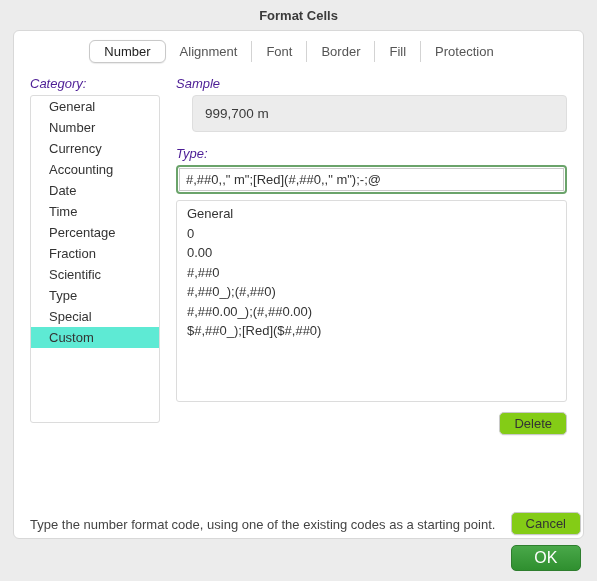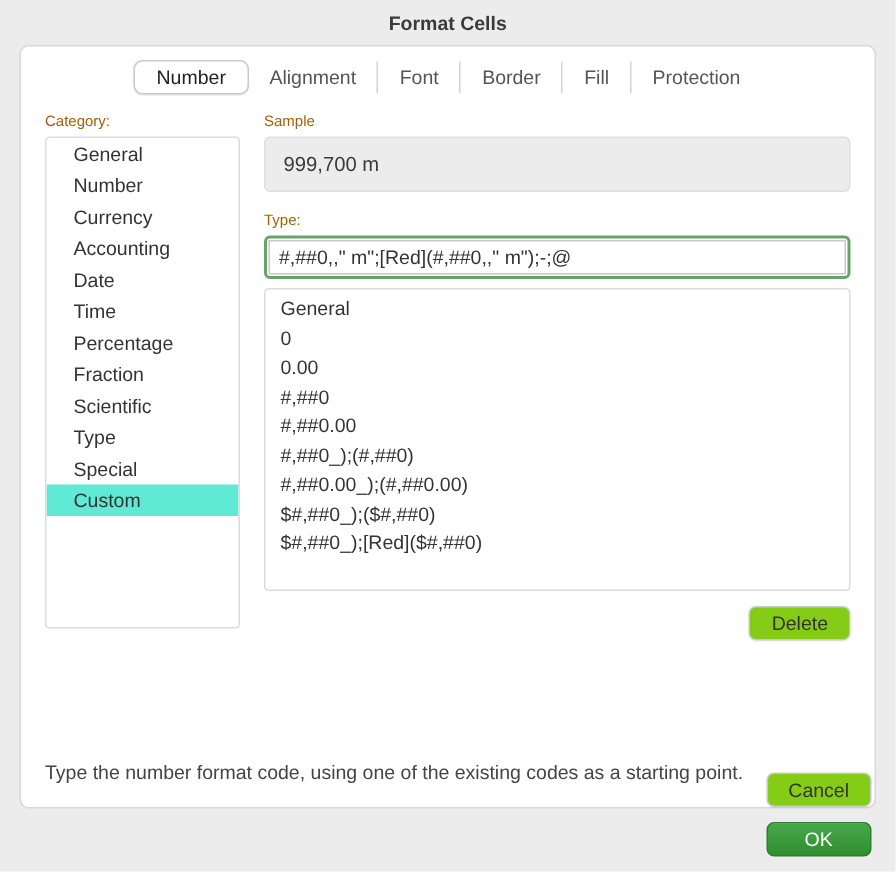--- a/index.html
+++ b/index.html
@@ -52,23 +52,24 @@
     border-radius: 6px;
     color: #222;
     font-weight: 400;
     box-shadow: 0 0.5px 1px rgba(0,0,0,0.08);
     margin: -1px 0;
   }
   .row { display: flex; gap: 16px; }
   .category-col { width: 130px; flex: 0 0 130px; }
   .right-col { flex: 1; min-width: 0; }
   .section-label {
-    font-size: 10px;
-    color: #a16207;
+    font-size: 13px;
+    color: #4c1d95;
     margin-bottom: 4px;
+    font-style: italic;
   }
   .category-list {
     background: #fff;
     border: 1px solid #dcdcdc;
     border-radius: 3px;
     height: 328px;
     overflow: hidden;
     margin-top: 2px;
   }
   .category-item {
@@ -79,21 +80,21 @@
     cursor: default;
   }
   .category-item.selected {
     background: #5eead4;
   }
   .sample-box {
     background: #ececec;
     border: 1px solid #dedede;
     border-radius: 4px;
     padding: 10px 12px;
-    margin: 4px 0 14px 0;
+    margin: 4px 0 14px 16px;
     font-size: 13.5px;
     color: #3a3a3a;
   }
   .type-input-wrap {
     border: 2px solid #6aa36a;
     border-radius: 4px;
     padding: 1px;
     margin: 4px 0 6px 0;
     background: #fff;
   }
@@ -133,42 +134,42 @@
     border: 1px solid #c9c9c9;
     border-radius: 5px;
     padding: 3px 14px;
     font-size: 13px;
     color: #333;
     cursor: default;
     box-shadow: 0 0.5px 1px rgba(0,0,0,0.05);
   }
   .hint {
     position: absolute;
-    bottom: 16px;
+    bottom: 6px;
     left: 16px;
     right: 16px;
     font-size: 13px;
     color: #444;
   }
   .footer {
     position: absolute;
     right: 16px;
     bottom: 10px;
     display: flex;
     gap: 10px;
     flex-direction: column;
   }
   .btn-primary {
     background: #3a9b3a;
     background: linear-gradient(#49a849, #2f8f2f);
     border: 1px solid #2e7e2e;
     color: #fff;
     padding: 3px 20px;
     border-radius: 5px;
-    font-size: 13px;
+    font-size: 16px;
     font-weight: 500;
     cursor: default;
   }
 </style>
 </head>
 <body>
 
 <div class="title">Format Cells</div>
 
 <div class="panel">
@@ -208,24 +209,22 @@
       <div class="section-label">Type:</div>
       <div class="type-input-wrap">
         <input class="type-input" value="#,##0,,&quot; m&quot;;[Red](#,##0,,&quot; m&quot;);-;@" style="">
       </div>
 
       <div class="format-list">
         <div class="format-item">General</div>
         <div class="format-item">0</div>
         <div class="format-item">0.00</div>
         <div class="format-item">#,##0</div>
-        <div class="format-item">#,##0.00</div>
         <div class="format-item">#,##0_);(#,##0)</div>
         <div class="format-item">#,##0.00_);(#,##0.00)</div>
-        <div class="format-item">$#,##0_);($#,##0)</div>
         <div class="format-item">$#,##0_);[Red]($#,##0)</div>
       </div>
 
       <div class="delete-row">
         <button class="btn">Delete</button>
       </div>
     </div>
   </div>
 
   <div class="hint">Type the number format code, using one of the existing codes as a starting point.</div>

